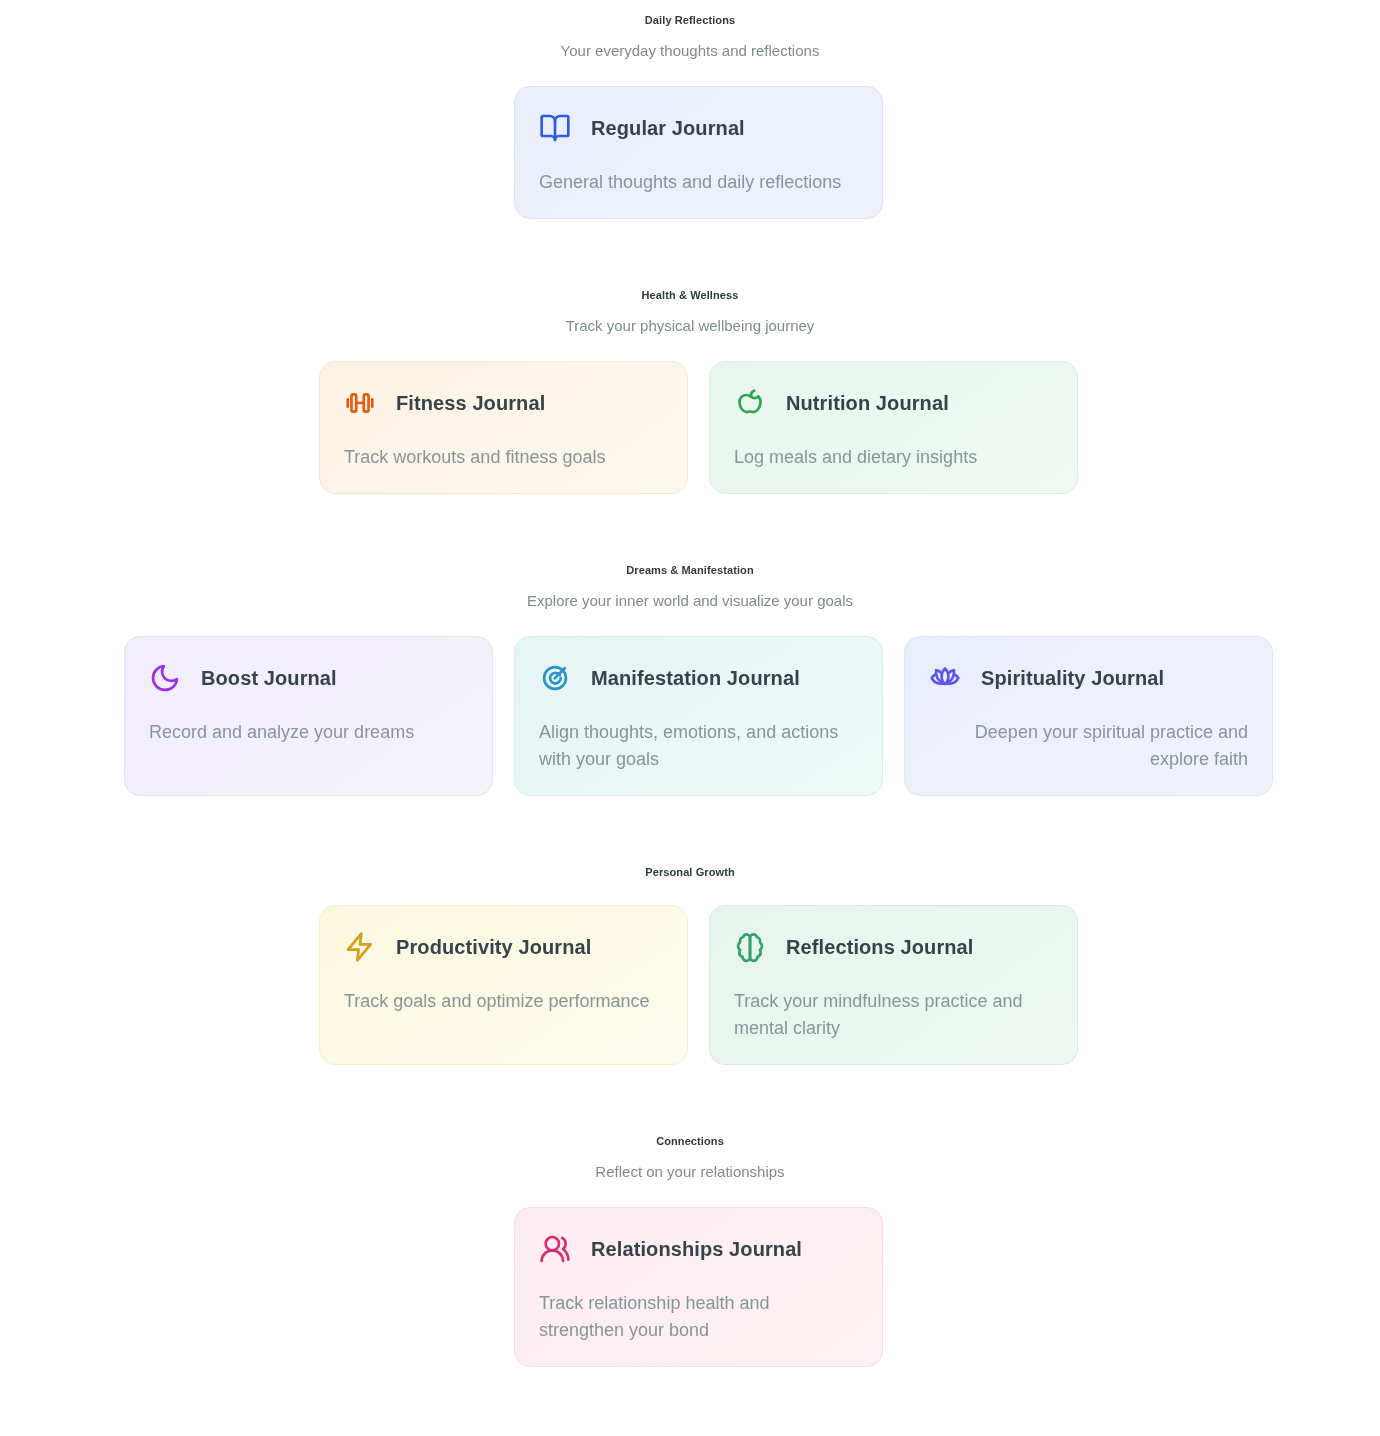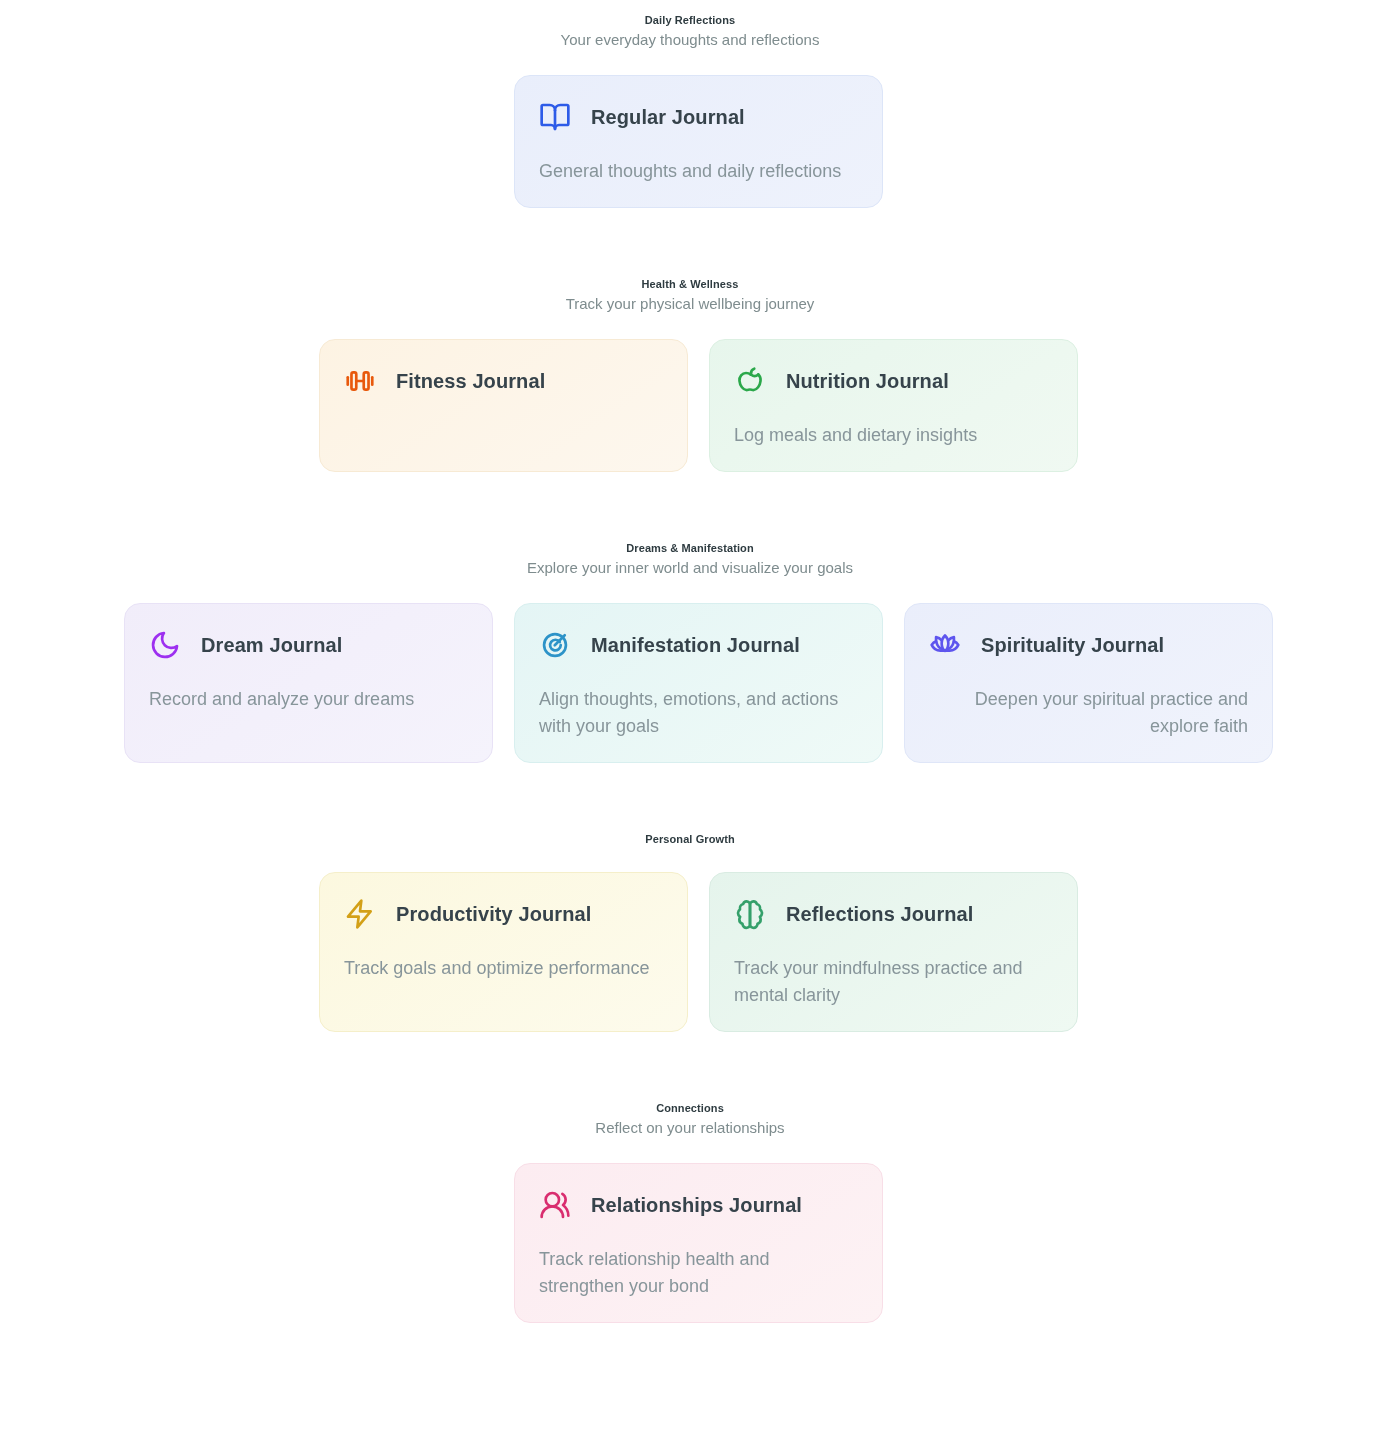--- a/index.html
+++ b/index.html
@@ -15,21 +15,21 @@
   .section { margin-bottom: 70px; }
   .section-title {
     margin: 0;
     text-align: center;
     font-size: 11px;
     font-weight: 700;
     color: #2e3b40;
     letter-spacing: 0.1px;
   }
   .section-subtitle {
-    margin: 5px 0 0;
+    margin: 16px 0 0;
     text-align: center;
     font-size: 15px;
     color: #7e8c8e;
   }
   .card-row {
     margin-top: 27px;
     display: flex;
     justify-content: center;
     align-items: stretch;
     gap: 21px;
@@ -102,20 +102,21 @@
             <svg viewBox="0 0 24 24">
                 <rect x="5.6" y="5.5" width="3.6" height="13" rx="1.4"></rect>
                 <rect x="14.8" y="5.5" width="3.6" height="13" rx="1.4"></rect>
                 <path d="M9.2 12h5.6"></path>
                 <path d="M2.8 9.2v5.6"></path>
                 <path d="M21.2 9.2v5.6"></path>
               </svg>
           </span>
           <span class="card-title">Fitness Journal</span>
         </div>
+        <p class="card-desc">Track workouts and fitness goals</p>
       </div>
       <div class="card" style="background: linear-gradient(145deg, rgb(231, 246, 236), rgb(240, 249, 242)); border-color: rgb(220, 240, 226);">
         <div class="card-head">
           <span class="card-icon" style="color: rgb(43, 168, 74);">
             <svg viewBox="0 0 24 24">
                 <path d="M12.6 7.2C11.6 6.4 10.3 6 9 6c-2.9 0-5.2 2.6-4.9 5.9.3 3.6 2.8 6.9 5.4 6.9.9 0 1.6-.4 2.5-.4s1.6.4 2.5.4c2.6 0 5.1-3.3 5.4-6.9.2-1.9-.5-3.7-1.7-4.8"></path>
                 <path d="M18.2 7.1c-1.5 1.3-3.7 1.4-5.3.2"></path>
                 <path d="M12.8 6.4c-.1-1.6.9-3.1 2.4-3.6"></path>
               </svg>
           </span>
@@ -130,21 +131,21 @@
     <h2 class="section-title">Dreams &amp; Manifestation</h2>
     <p class="section-subtitle">Explore your inner world and visualize your goals</p>
     <div class="card-row">
       <div class="card" style="background: linear-gradient(145deg, rgb(241, 237, 250), rgb(245, 243, 252)); border-color: rgb(232, 226, 246);">
         <div class="card-head">
           <span class="card-icon" style="color: rgb(157, 47, 240);">
             <svg viewBox="0 0 24 24">
                 <path d="M21 12.8A9 9 0 1 1 11.2 3 7 7 0 0 0 21 12.8z"></path>
               </svg>
           </span>
-          <span class="card-title">Dream Journal</span>
+          <span class="card-title">Boost Journal</span>
         </div>
         <p class="card-desc">Record and analyze your dreams</p>
       </div>
       <div class="card" style="background: linear-gradient(145deg, rgb(228, 245, 245), rgb(239, 250, 247)); border-color: rgb(216, 239, 239);">
         <div class="card-head">
           <span class="card-icon" style="color: rgb(45, 147, 200);">
             <svg viewBox="0 0 24 24">
                 <circle cx="12" cy="12" r="8.2"></circle>
                 <path d="M15.6 9.8a4 4 0 1 0 .7 2.3"></path>
                 <path d="M11.8 12.2 19.3 4.7"></path>

